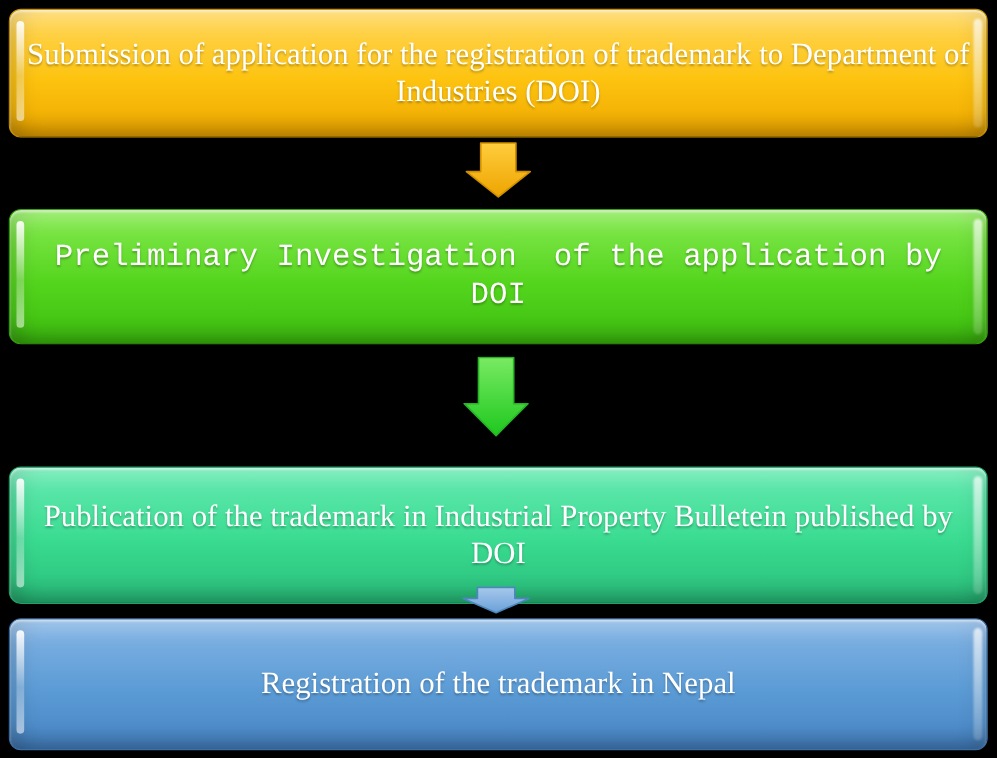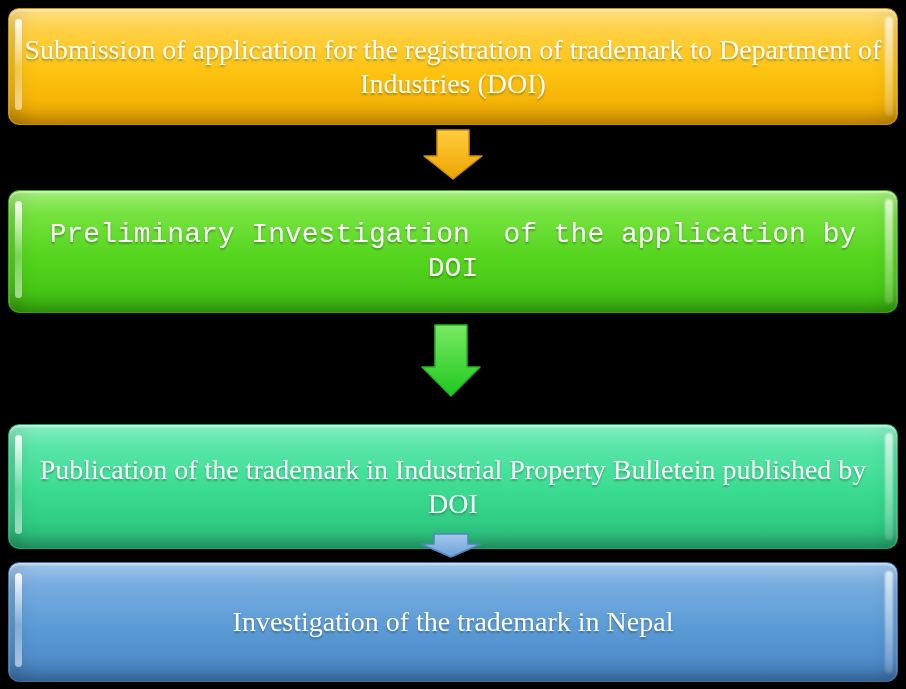--- a/index.html
+++ b/index.html
@@ -137,16 +137,16 @@
     <defs>
       <linearGradient id="gradBlue" x1="0" y1="0" x2="0" y2="1">
         <stop offset="0" stop-color="#a6c8ec"></stop>
         <stop offset="1" stop-color="#6ba1d8"></stop>
       </linearGradient>
     </defs>
     <polygon points="14,1 48,1 48,11 61,11 31,24 1,11 14,11" fill="url(#gradBlue)" stroke="#4e86be" stroke-width="1.5" stroke-linejoin="round"></polygon>
   </svg>
 
   <section class="step step-4">
-    <p class="label">Investigation of the trademark in Nepal</p>
+    <p class="label">Registration of the trademark in Nepal</p>
   </section>
 
 </div>
 
 </body></html>

